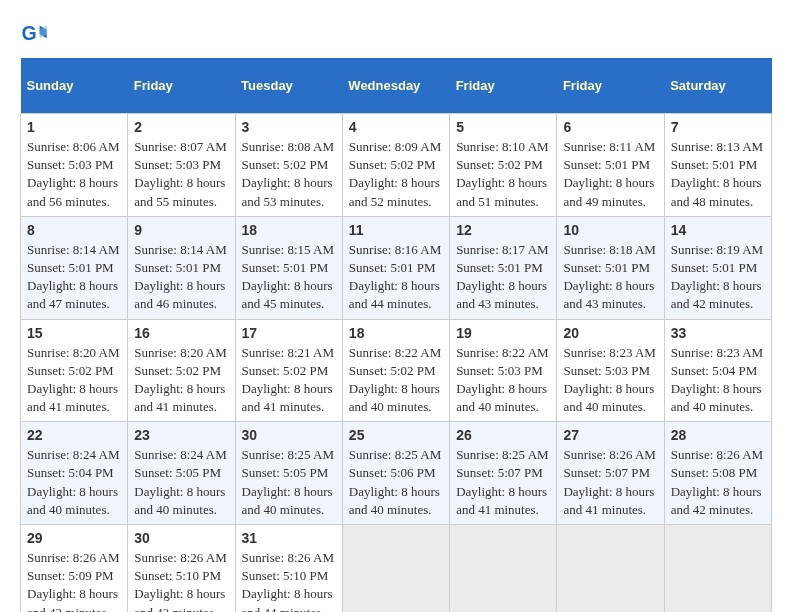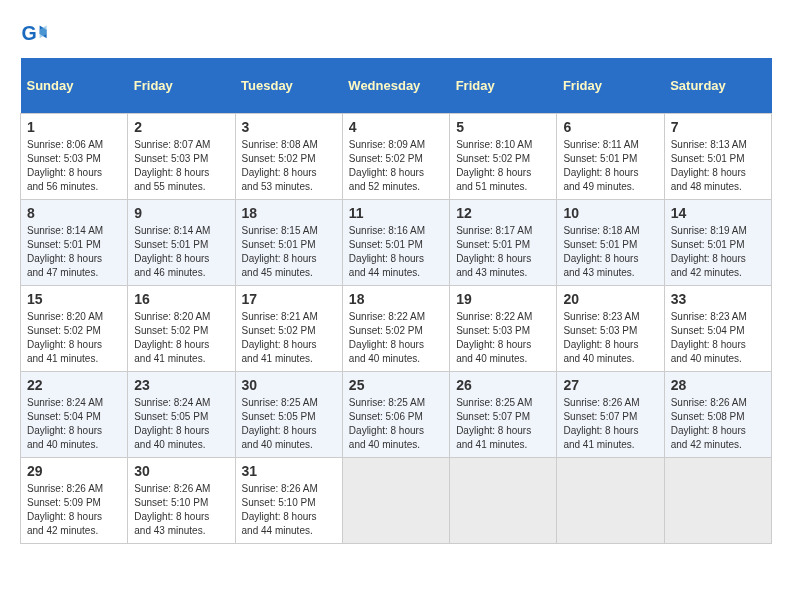--- a/index.html
+++ b/index.html
@@ -69,22 +69,23 @@
     }
     .day-num {
       font-size: 14px;
       font-weight: bold;
       color: #333;
       display: block;
       margin-bottom: 3px;
     }
     .day-info {
       color: #333;
-      font-size: 10px;
+      font-size: 13px;
       line-height: 1.4;
+      font-family: Liberation Serif, serif;
     }
     .empty-cell {
       background: #f5f5f5;
     }
     tr:nth-child(odd) td {
       background-color: #fff;
     }
     tr:nth-child(even) td {
       background-color: #f0f4fb;
     }

